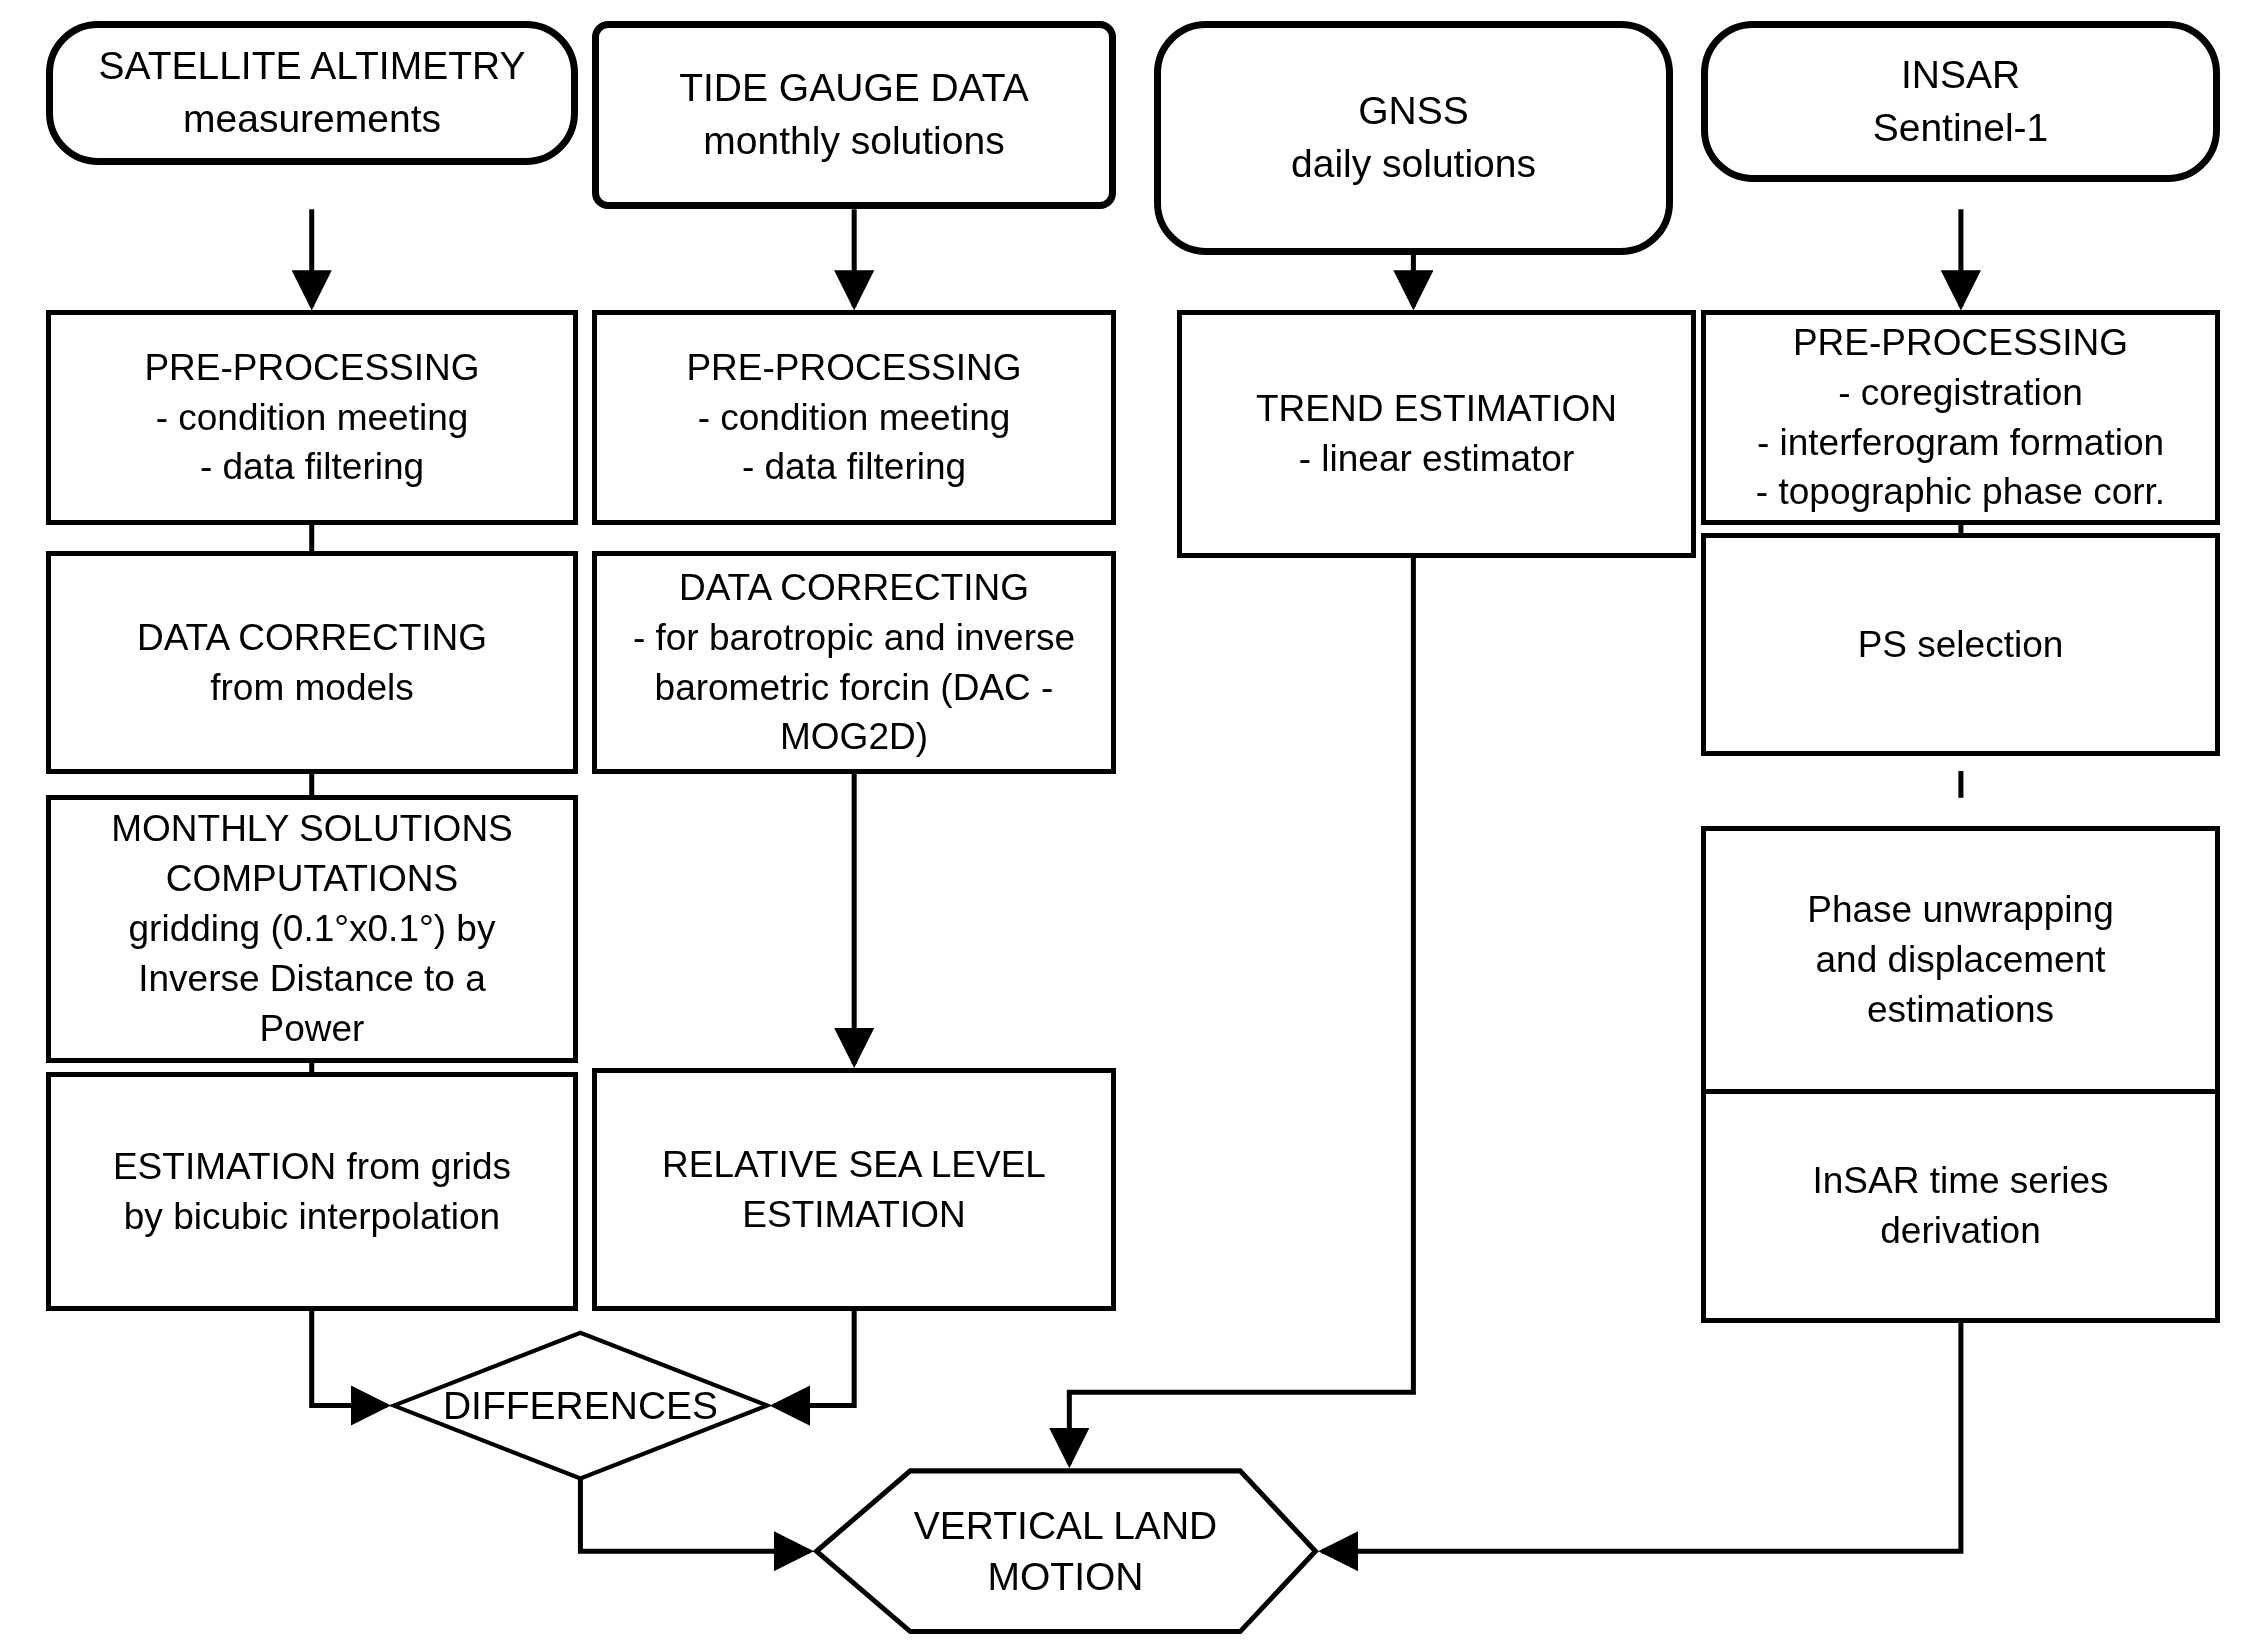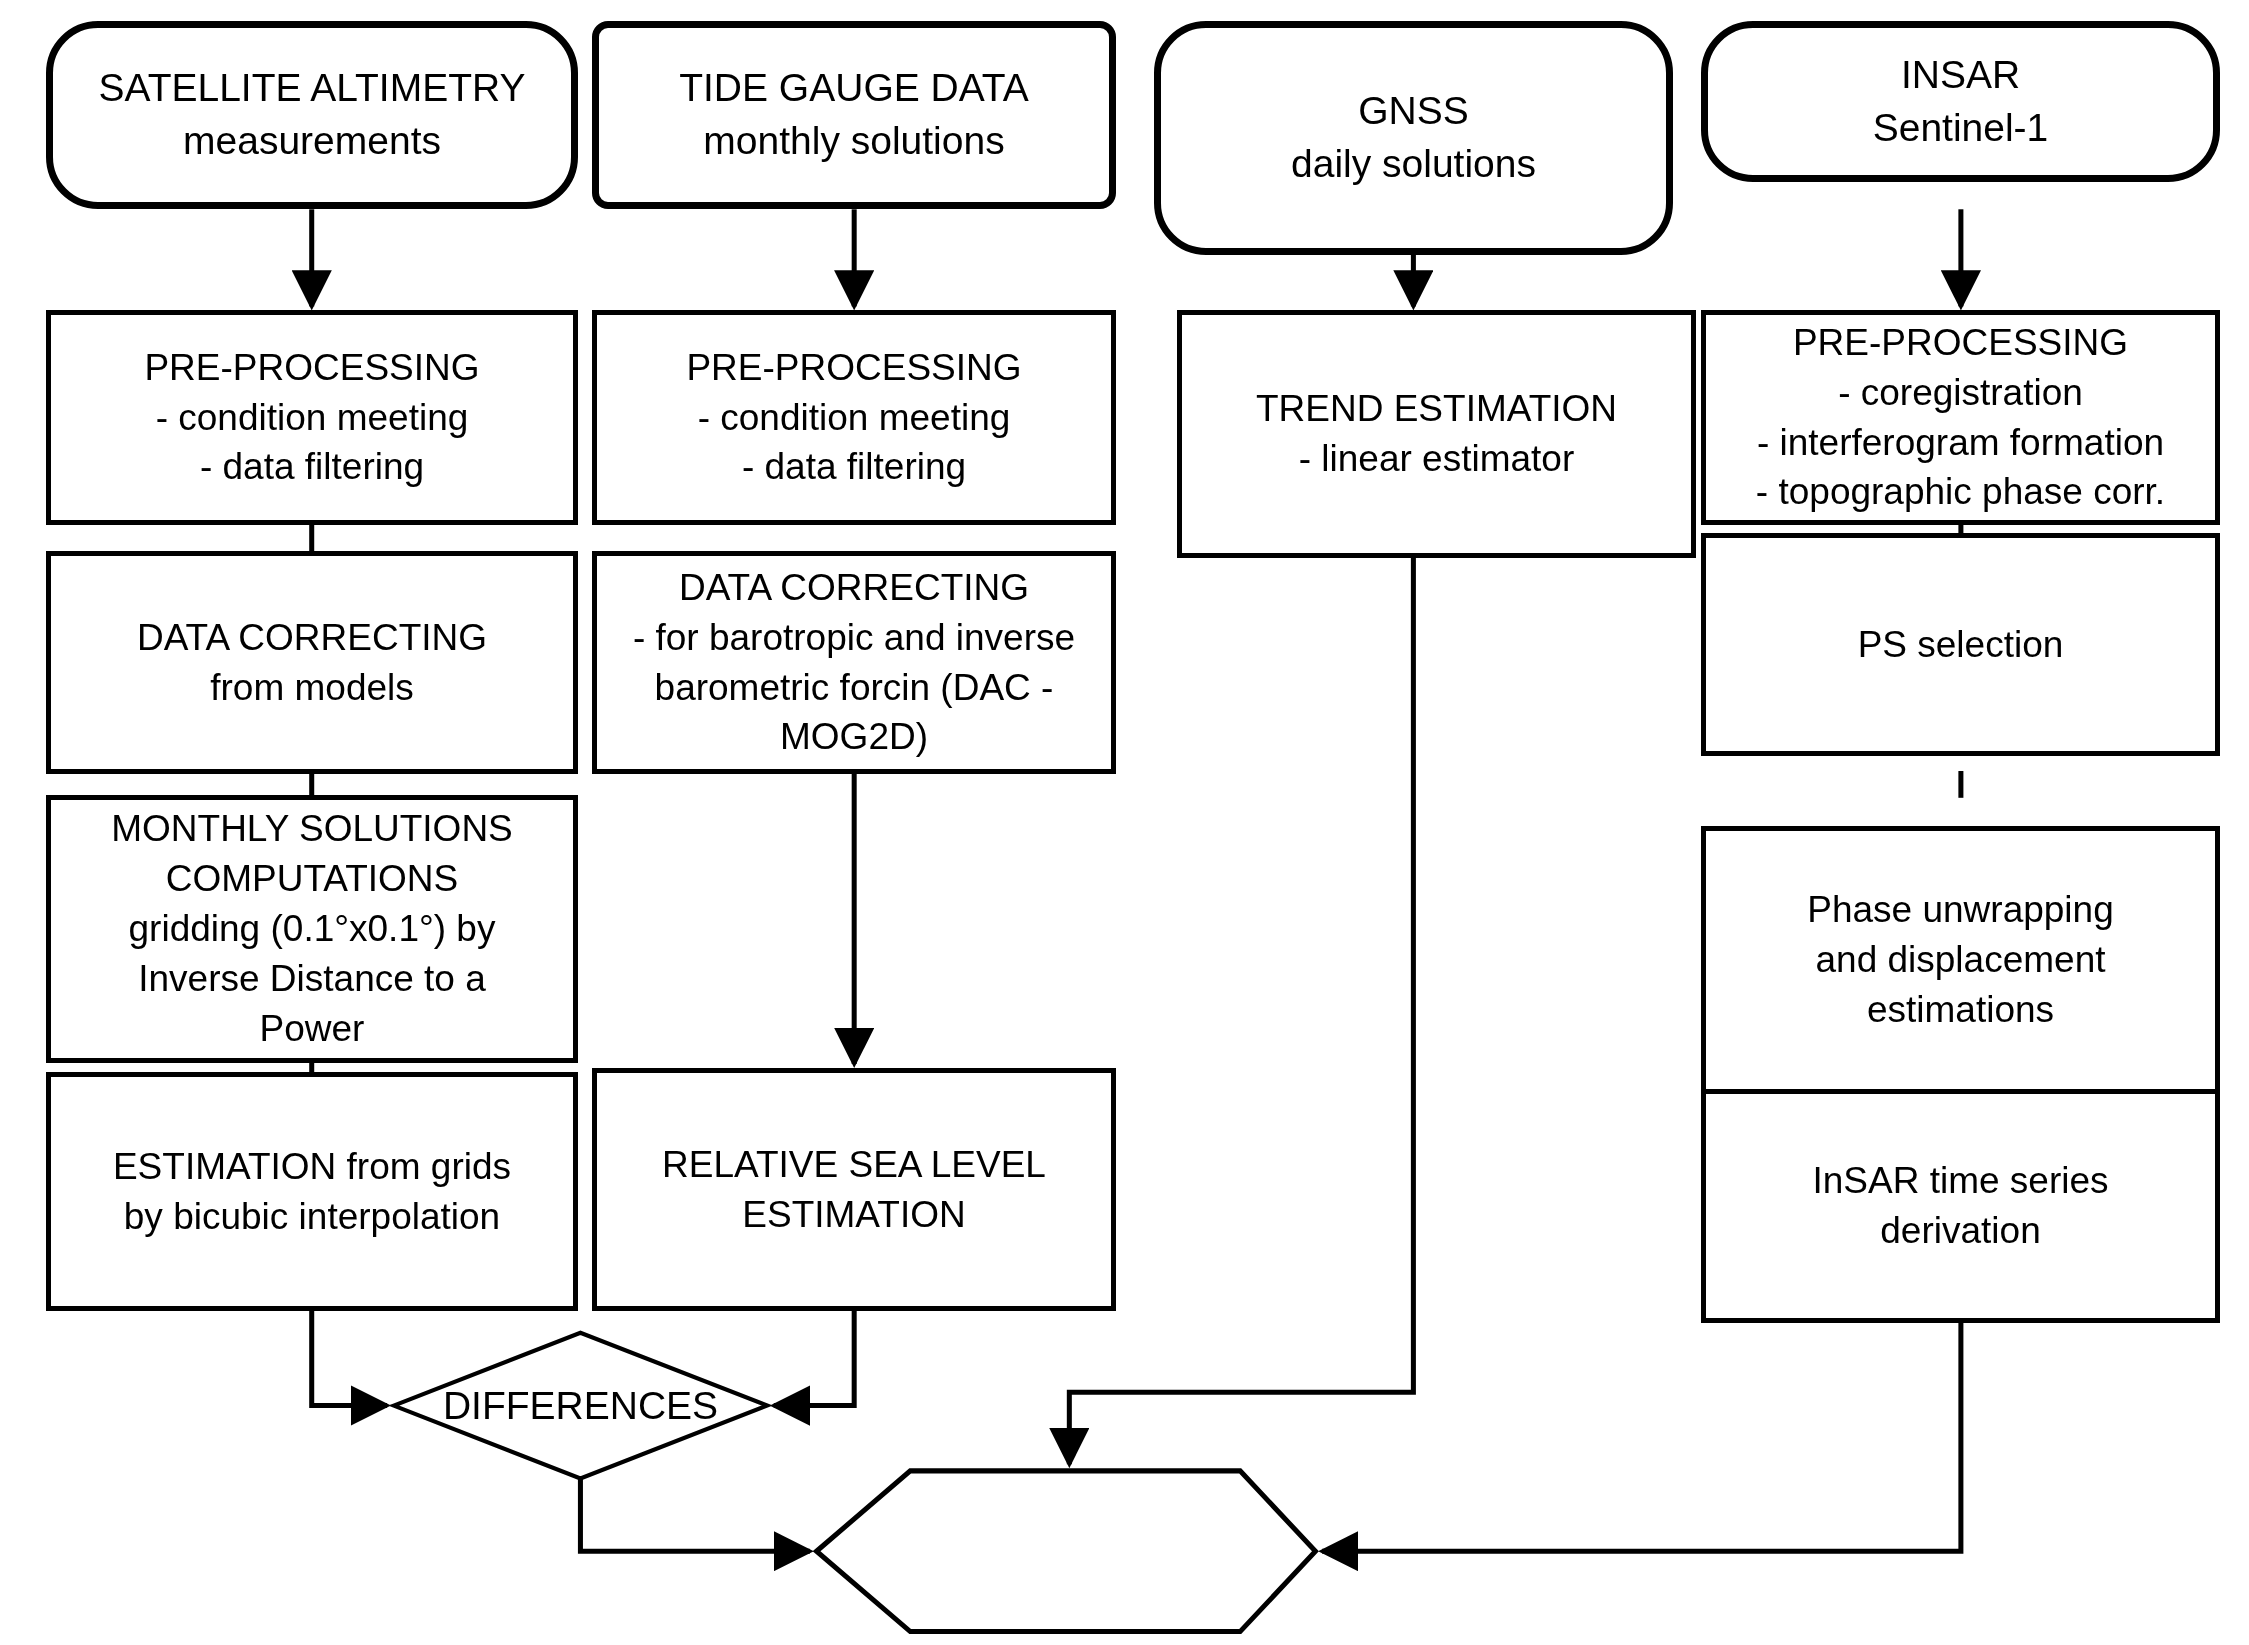--- a/index.html
+++ b/index.html
@@ -85,21 +85,21 @@
     <line x1="2342" y1="921" x2="2342" y2="953" stroke="#000000" stroke-width="6"></line>
     <line x1="2342" y1="1267" x2="2342" y2="1303" stroke="#000000" stroke-width="6"></line>
 
     <polyline points="372,1562 372,1679 462,1679" fill="none" stroke="#000000" stroke-width="6" marker-end="url(#arr)"></polyline>
     <polyline points="1020,1562 1020,1679 924,1679" fill="none" stroke="#000000" stroke-width="6" marker-end="url(#arr)"></polyline>
     <polyline points="693,1763 693,1853 967,1853" fill="none" stroke="#000000" stroke-width="6" marker-end="url(#arr)"></polyline>
     <polyline points="1688,626 1688,1663 1277,1663 1277,1749" fill="none" stroke="#000000" stroke-width="6" marker-end="url(#arr)"></polyline>
     <polyline points="2342,1577 2342,1853 1579,1853" fill="none" stroke="#000000" stroke-width="6" marker-end="url(#arr)"></polyline>
   </svg>
 
-  <div class="node rounded" style="left:46px; top:21px; width:532px; height:188px;">
+  <div class="node rounded" style="left:46px; top:21px; width:532px; height:144px;">
     <div class="ln">SATELLITE ALTIMETRY</div>
     <div class="ln">measurements</div>
   </div>
   <div class="node rounded" style="left:592px; top:21px; width:524px; height:188px;border-radius:16px;">
     <div class="ln">TIDE GAUGE DATA</div>
     <div class="ln">monthly solutions</div>
   </div>
   <div class="node rounded" style="left:1154px; top:21px; width:519px; height:234px;">
     <div class="ln">GNSS</div>
     <div class="ln">daily solutions</div>
@@ -166,15 +166,19 @@
     <div class="ln">ESTIMATION</div>
   </div>
   <div class="node" style="left:1701px; top:1089px; width:519px; height:234px;">
     <div class="ln">InSAR time series</div>
     <div class="ln">derivation</div>
   </div>
 
   <div class="shape-label" style="left:394px; top:1333px; width:373px; height:146px;">
     <div class="ln">DIFFERENCES</div>
   </div>
+  <div class="shape-label" style="left:816px; top:1471px; width:499px; height:161px;">
+    <div class="ln">VERTICAL LAND</div>
+    <div class="ln">MOTION</div>
+  </div>
 
 </div>
 
 
 </body></html>

